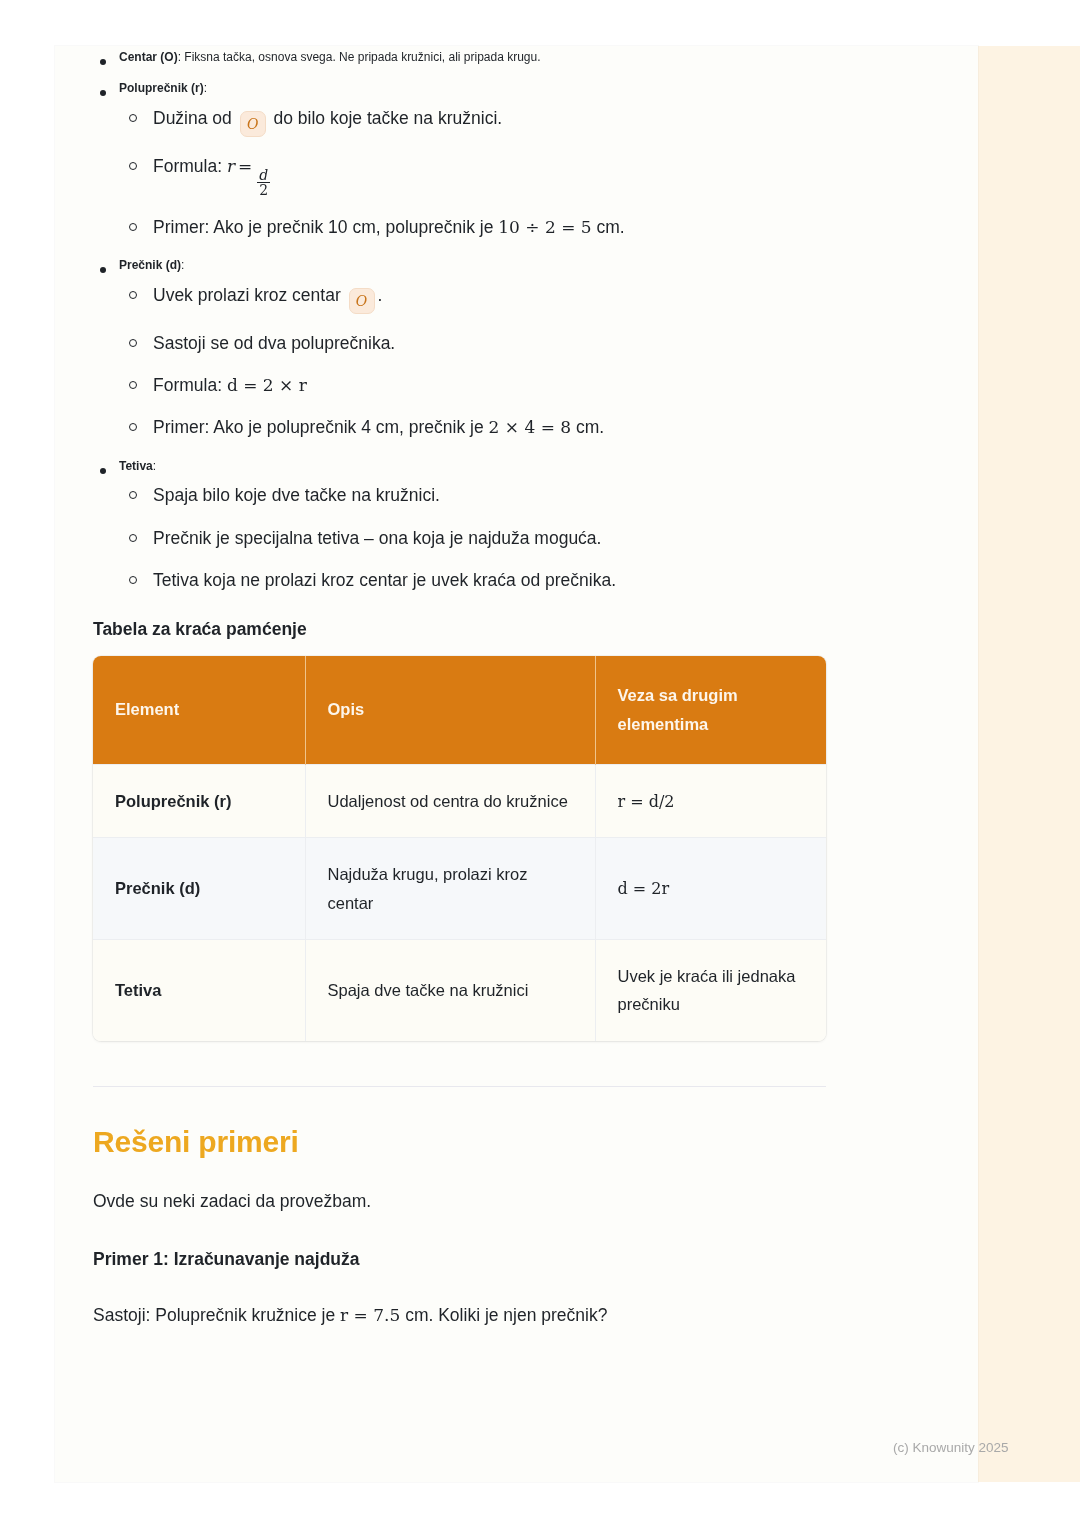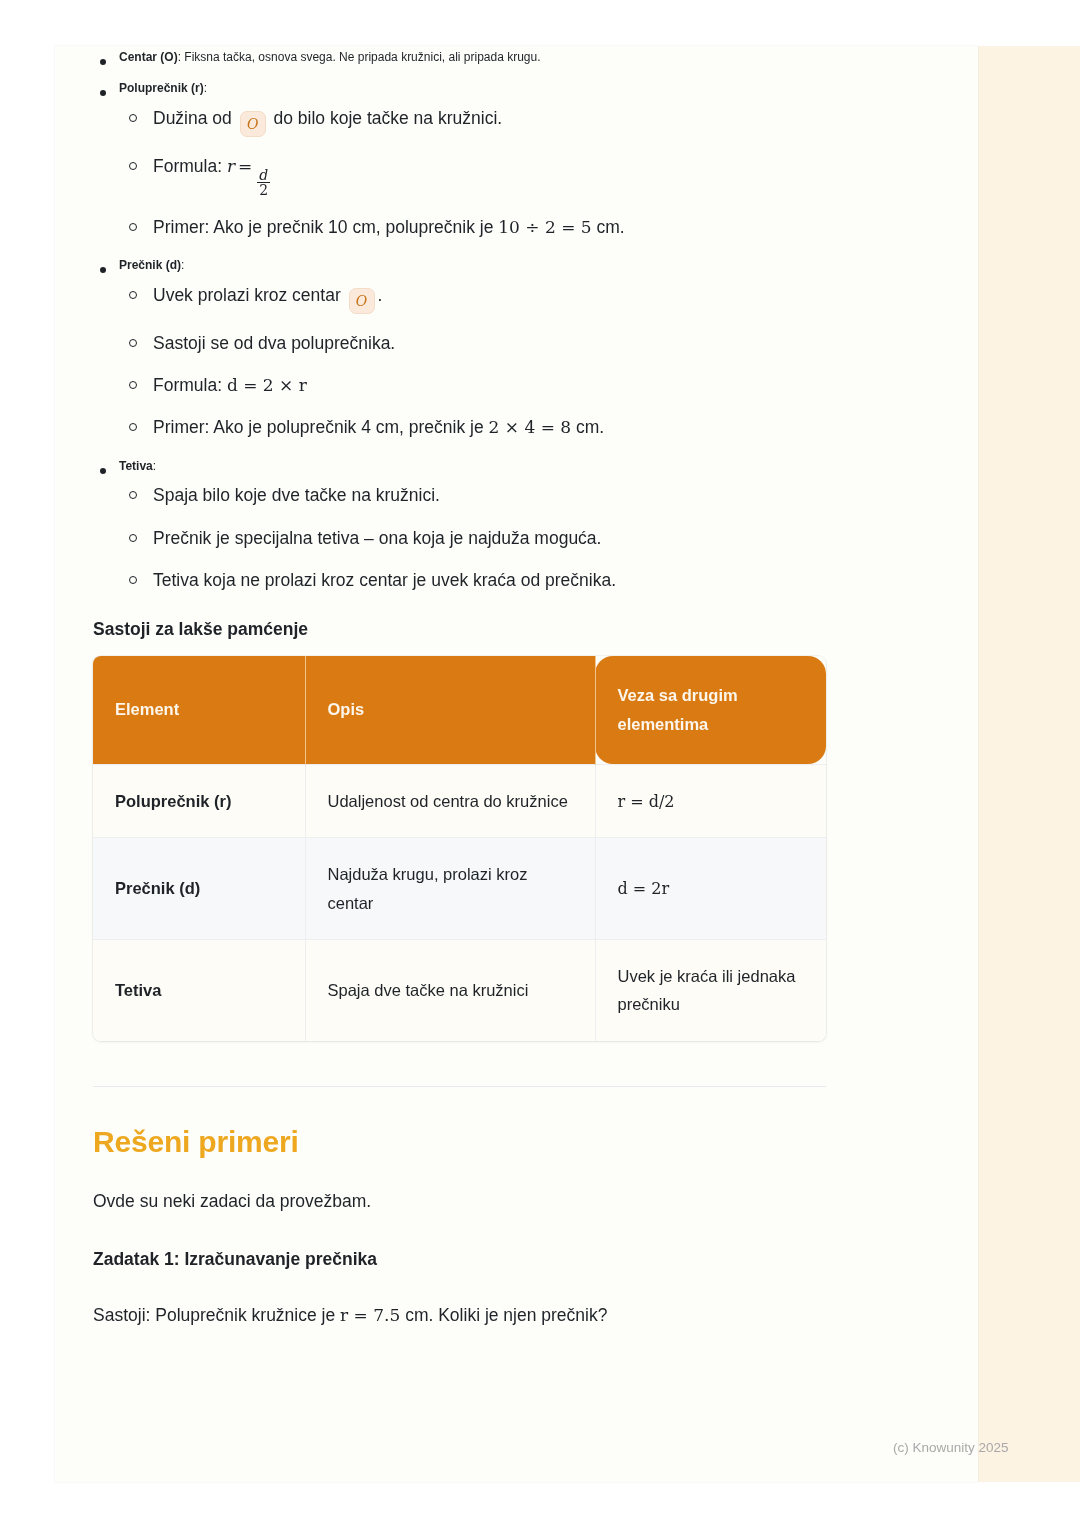--- a/index.html
+++ b/index.html
@@ -173,21 +173,21 @@
     color: #fdf6ec;
     font-size: 16.5px;
     font-weight: 600;
     text-align: left;
     padding: 20px 22px;
     line-height: 1.75;
     vertical-align: middle;
     border-right: 1px solid #f0c48a;
     height: 108px;
   }
-  table.memo th:last-child { border-right: none; border-radius: 18px; }
+  table.memo th:last-child { border-right: none; }
   table.memo td {
     font-size: 16.5px;
     color: #1f2328;
     padding: 22px 22px;
     line-height: 1.72;
     vertical-align: middle;
     border-right: 1px solid #eceef1;
     border-top: 1px solid #eceef1;
   }
   table.memo td:last-child { border-right: none; }
@@ -276,21 +276,21 @@
     <li>
       <p class="lvl1-line"><b>Tetiva</b><span>:</span></p>
       <ul class="lvl2">
         <li>Spaja bilo koje dve tačke na kružnici.</li>
         <li>Prečnik je specijalna tetiva – ona koja je najduža moguća.</li>
         <li>Tetiva koja ne prolazi kroz centar je uvek kraća od prečnika.</li>
       </ul>
     </li>
   </ul>
 
-  <div class="sub-heading">Sastoji za lakše pamćenje</div>
+  <div class="sub-heading">Tabela za kraća pamćenje</div>
 
   <div class="table-wrap">
     <table class="memo">
       <colgroup>
           <col class="c1">
           <col class="c2">
           <col class="c3">
         </colgroup>
       <thead>
         <tr>
@@ -318,19 +318,19 @@
       </tbody>
     </table>
   </div>
 
   <hr class="divider">
 
   <div class="h2-orange">Rešeni primeri</div>
 
   <p class="para">Ovde su neki zadaci da provežbam.</p>
 
-  <p class="para bold">Zadatak 1: Izračunavanje prečnika</p>
+  <p class="para bold">Primer 1: Izračunavanje najduža</p>
 
   <p class="para"><span>Sastoji: Poluprečnik kružnice je </span><span class="math">r = 7.5</span><span> cm. Koliki je njen prečnik?</span></p>
 
 </div>
 
 <div id="watermark">(c) Knowunity 2025</div>
 
 </body></html>

